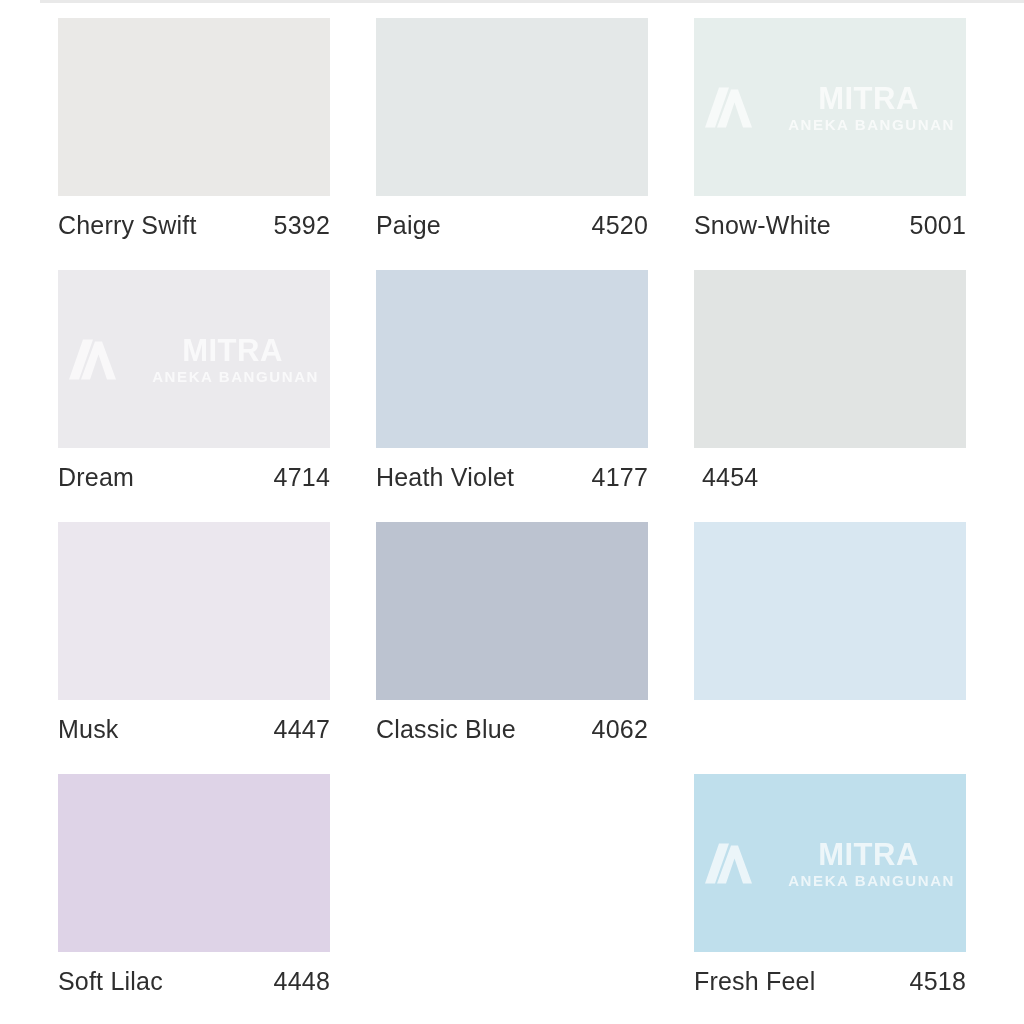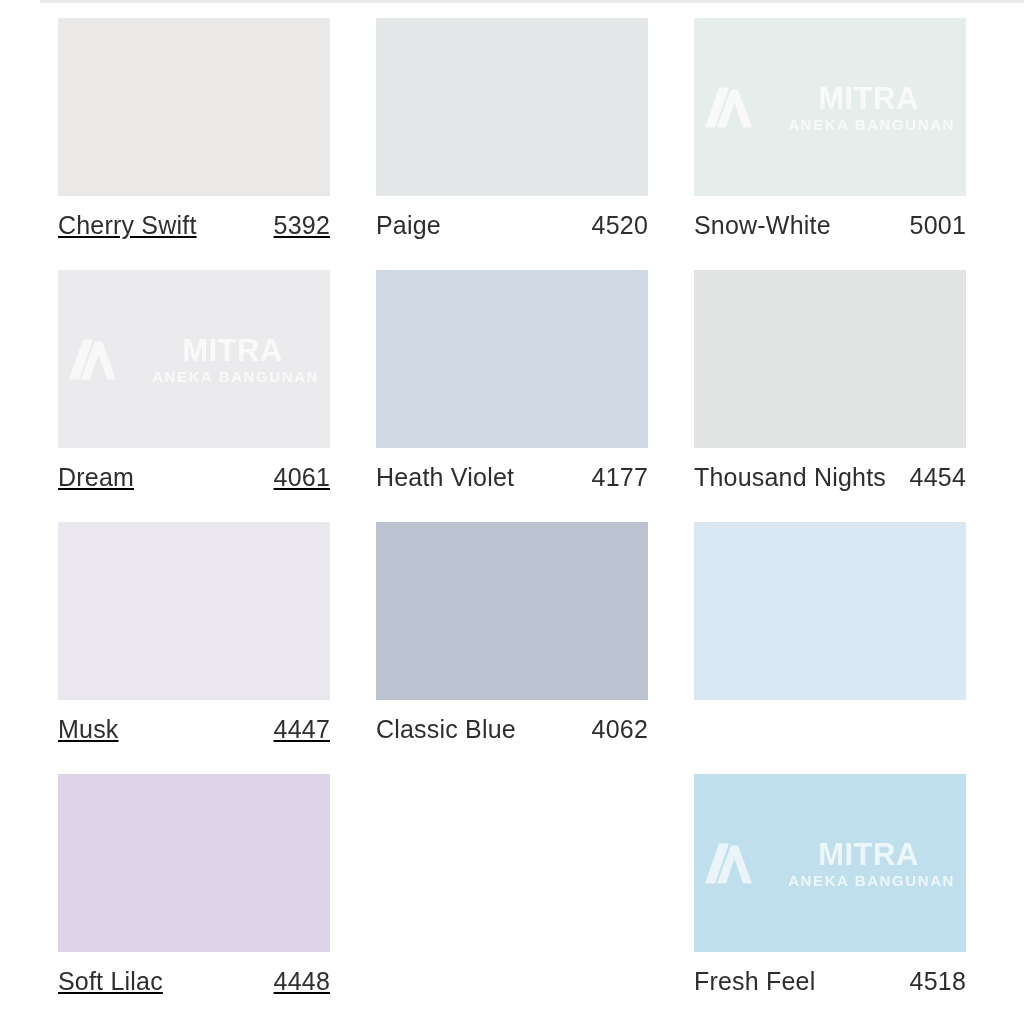--- a/index.html
+++ b/index.html
@@ -32,21 +32,21 @@
     width: 1024px;
     height: 1024px;
     display: grid;
     grid-template-columns: 58px 272px 46px 272px 46px 272px 58px;
     grid-template-rows: 18px 252px 252px 252px 250px;
   }
 
   .cell {
     position: relative;
   }
-  .cell.c1 { grid-column: 2; text-decoration: underline; }
+  .cell.c1 { grid-column: 2; }
   .cell.c2 { grid-column: 4; }
   .cell.c3 { grid-column: 6; }
   .cell.r1 { grid-row: 2; }
   .cell.r2 { grid-row: 3; }
   .cell.r3 { grid-row: 4; border-radius: 25px; }
   .cell.r4 { grid-row: 5; }
 
   .swatch {
     position: relative;
     width: 100%;
@@ -157,34 +157,33 @@
               <path d="M26 4 L33 4 L47 42 L38 42 L29.5 17 L21 42 L12 42 Z" fill="#ffffff" opacity="0.95"></path>
             </svg></span>
           <span class="wm-words">
             <span class="wm-title">MITRA</span>
             <span class="wm-sub">ANEKA BANGUNAN</span>
           </span>
         </div>
       </div>
       <div class="caption">
         <span class="swatch-name">Dream</span>
-        <span class="swatch-code">4061</span>
+        <span class="swatch-code">4714</span>
       </div>
     </div>
     <div class="cell c2 r2">
       <div class="swatch" style="background: rgb(206, 217, 228);"></div>
       <div class="caption">
         <span class="swatch-name">Heath Violet</span>
         <span class="swatch-code">4177</span>
       </div>
     </div>
     <div class="cell c3 r2">
       <div class="swatch" style="background: rgb(225, 228, 227);"></div>
       <div class="caption">
-        <span class="swatch-name">Thousand Nights</span>
         <span class="swatch-code">4454</span>
       </div>
     </div>
     <div class="cell c1 r3">
       <div class="swatch" style="background: rgb(235, 231, 238);"></div>
       <div class="caption">
         <span class="swatch-name">Musk</span>
         <span class="swatch-code">4447</span>
       </div>
     </div>

